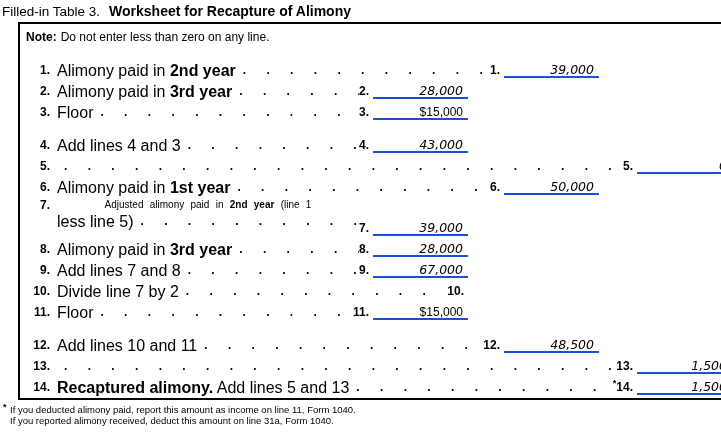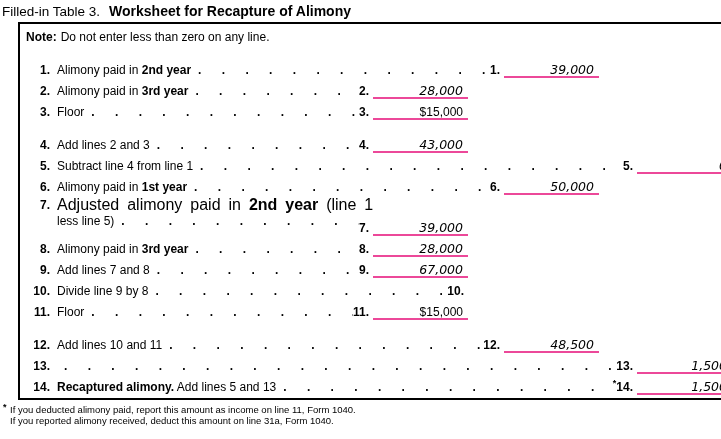--- a/index.html
+++ b/index.html
@@ -37,44 +37,44 @@
   .row.col-b { padding-right:134px; }
   .row.col-c { padding-right:1px; }
 
   .numcol {
     flex:none; width:24px; text-align:right;
     font-weight:bold; font-size:12px; line-height:15px;
     margin-right:7px;
   }
   .row.tall .numcol { align-self:flex-start; line-height:18px; padding-top:1px; }
 
-  .desc { font-size:12px; line-height:15px; white-space:nowrap; }
+  .desc { font-size:16px; line-height:15px; white-space:nowrap; }
 
   .dots {
     flex:1 1 auto; overflow:hidden; white-space:nowrap;
     padding:0 8px 0 7px; min-width:0;
     font-size:12px; line-height:15px; font-weight:bold;
   }
   .dots::before {
     content:". . . . . . . . . . . . . . . . . . . . . . . . . . . . . . . . . . . . . . . . . . . . . . . . . .";
     letter-spacing:7px; word-spacing:3px;
   }
 
   .desc2 { flex:1 1 auto; align-self:stretch; min-width:0;
            display:flex; flex-direction:column; justify-content:space-between; }
-  .dline1 { font-size:16px; line-height:18px; margin-top:1px;
+  .dline1 { font-size:10px; line-height:18px; margin-top:1px;
             white-space:nowrap; word-spacing:3.5px;text-align:center; }
   .dline2 { display:flex; align-items:flex-start; height:22px; min-width:0; }
 
   .entry { flex:none; display:flex; align-items:flex-end; }
   .enum { font-weight:bold; font-size:12px; line-height:15px; margin-right:4px; white-space:nowrap; }
   .enum sup { font-size:9px; font-weight:bold; }
   .eline {
     box-sizing:border-box; width:95px; height:17px;
-    border-bottom:2px solid #ec4899;
+    border-bottom:2px solid #1d4ed8;
     text-align:right; padding-right:5px;
     line-height:15px;
   }
   .amt-written { font-style:italic; font-family:"DejaVu Sans", sans-serif; font-size:12.5px; }
   .amt-printed { font-style:normal; font-size:12px;text-align:center; }
 
   
   .footnotes { position:relative; margin-top:4px; padding-left:10px;
                font-size:9.5px; line-height:11px; }
   .fn-marker { position:absolute; left:3px; top:-2px; font-size:9px; font-weight:bold; }
@@ -115,30 +115,29 @@
           <div class="numcol">3.</div>
           <div class="desc"><span>Floor</span></div>
           <div class="dots"></div>
           <div class="entry">
             <span class="enum">3.</span>
             <span class="eline"><span class="amt-printed">$15,000</span></span>
           </div>
         </div>
         <div class="row col-a gap">
           <div class="numcol">4.</div>
-          <div class="desc"><span>Add lines 2 and 3</span></div>
+          <div class="desc"><span>Add lines 4 and 3</span></div>
           <div class="dots"></div>
           <div class="entry">
             <span class="enum">4.</span>
             <span class="eline"><span class="amt-written">43,000</span></span>
           </div>
         </div>
         <div class="row col-c">
           <div class="numcol">5.</div>
-          <div class="desc"><span>Subtract line 4 from line 1</span></div>
           <div class="dots"></div>
           <div class="entry">
             <span class="enum">5.</span>
             <span class="eline"><span class="amt-written">0</span></span>
           </div>
         </div>
         <div class="row col-b">
           <div class="numcol">6.</div>
           <div class="desc"><span>Alimony paid in </span><b>1st year</b></div>
           <div class="dots"></div>
@@ -174,21 +173,21 @@
           <div class="numcol">9.</div>
           <div class="desc"><span>Add lines 7 and 8</span></div>
           <div class="dots"></div>
           <div class="entry">
             <span class="enum">9.</span>
             <span class="eline"><span class="amt-written">67,000</span></span>
           </div>
         </div>
         <div class="row col-a">
           <div class="numcol">10.</div>
-          <div class="desc"><span>Divide line 9 by 8</span></div>
+          <div class="desc"><span>Divide line 7 by 2</span></div>
           <div class="dots"></div>
           <div class="entry">
             <span class="enum">10.</span>
           </div>
         </div>
         <div class="row col-a">
           <div class="numcol">11.</div>
           <div class="desc"><span>Floor</span></div>
           <div class="dots"></div>
           <div class="entry">

